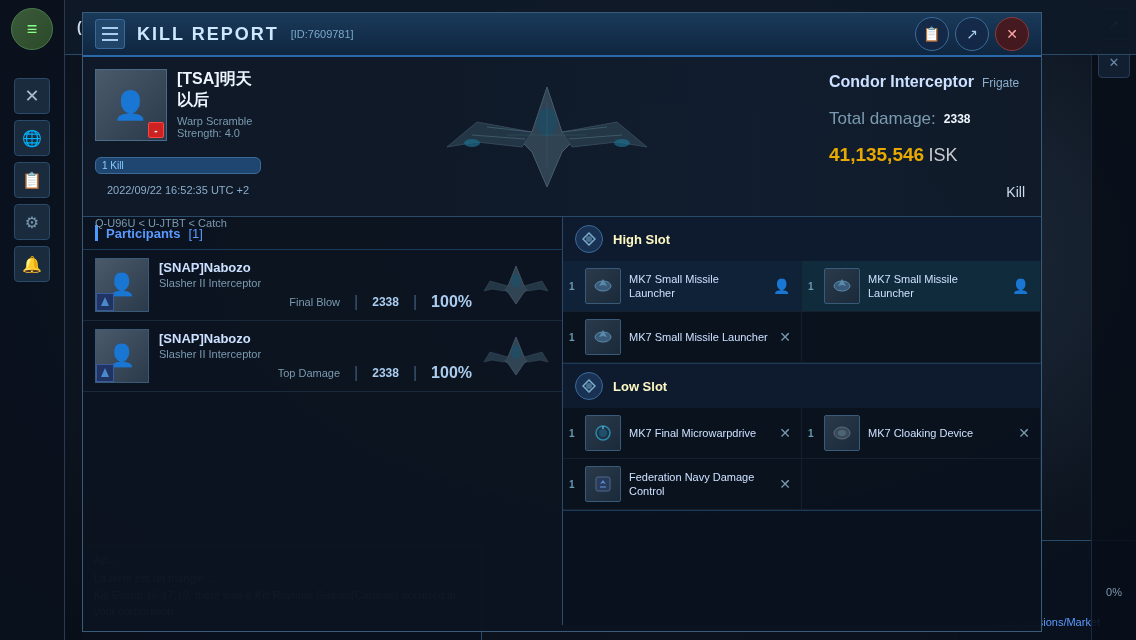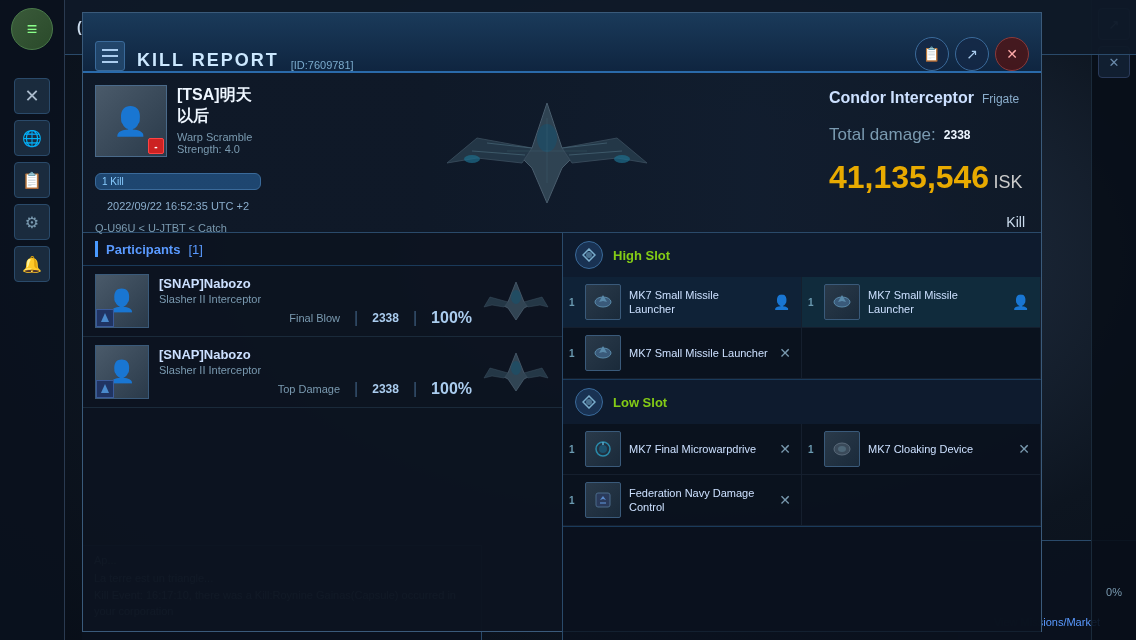--- a/index.html
+++ b/index.html
@@ -100,25 +100,25 @@
       top: 12px;
       width: 960px;
       height: 620px;
       background: rgba(12, 20, 32, 0.97);
       border: 1px solid #3a5a7a;
       z-index: 20;
     }
 
     
     .window-header {
-      height: 60px;
+      height: 44px;
       background: linear-gradient(180deg, #1a3a5a 0%, #0f2540 100%);
       border-bottom: 2px solid #2a6aaa;
       display: flex;
-      align-items: flex-end;
+      align-items: center;
       padding: 0 12px;
       gap: 12px;
     }
 
     .window-menu-btn {
       width: 30px;
       height: 30px;
       background: rgba(40, 80, 120, 0.7);
       border: 1px solid #3a6a9a;
       border-radius: 3px;
@@ -265,21 +265,21 @@
     .kill-time {
       color: #8aadcc;
       font-size: 11px;
       margin-top: 2px;
       text-align: center;
     }
 
     .kill-location {
       color: #7a9ab0;
       font-size: 11px;
-      margin-top: 2px;
+      margin-top: 13px;
     }
 
     
     .ship-image-area {
       flex: 1;
       position: relative;
       display: flex;
       align-items: center;
       justify-content: center;
     }
@@ -330,21 +330,21 @@
     }
 
     .damage-value {
       color: #eef6ff;
       font-size: 12px;
       font-weight: bold;
     }
 
     .isk-value {
       color: #e8aa00;
-      font-size: 32px;
+      font-size: 19px;
       font-weight: bold;
       margin-top: 4px;
     }
 
     .isk-unit {
       color: #cccccc;
       font-size: 18px;
     }
 
     .kill-label {
@@ -516,21 +516,21 @@
       border: 1px solid #3a6a9a;
       border-radius: 50%;
       display: flex;
       align-items: center;
       justify-content: center;
       color: #7aadcc;
       font-size: 12px;
     }
 
     .slot-section-title {
-      color: #84cc16;
+      color: #fef9c3;
       font-size: 13px;
       font-weight: bold;
     }
 
     
     .slot-items-grid {
       display: grid;
       grid-template-columns: 1fr 1fr;
     }
 

